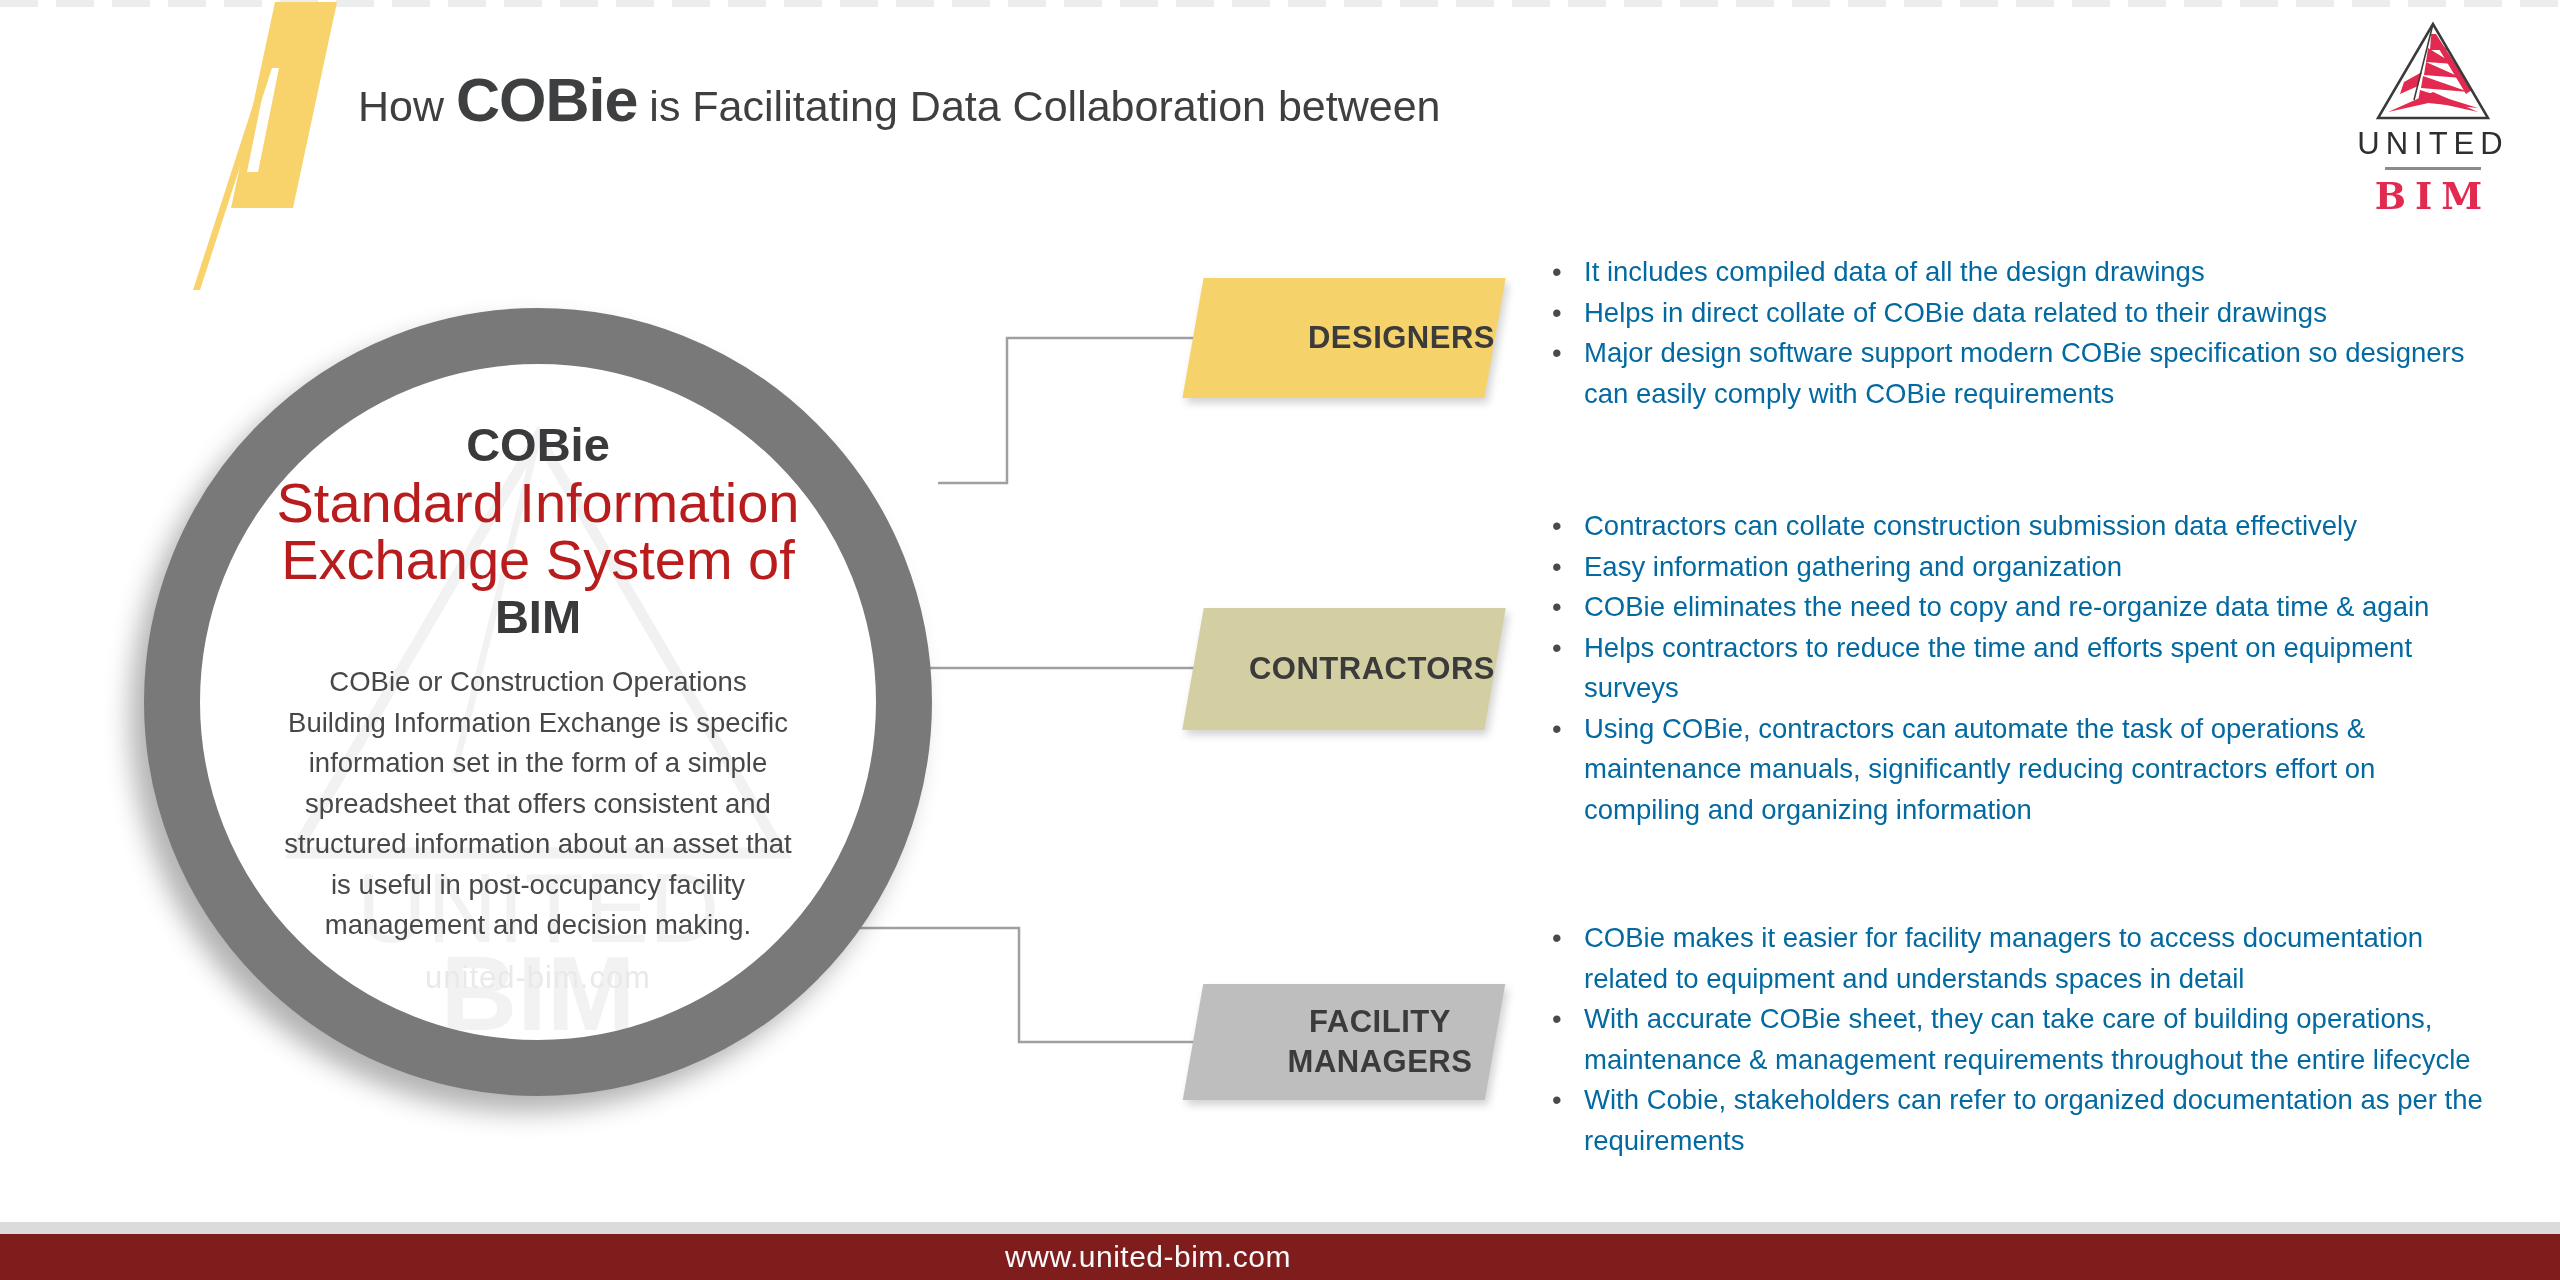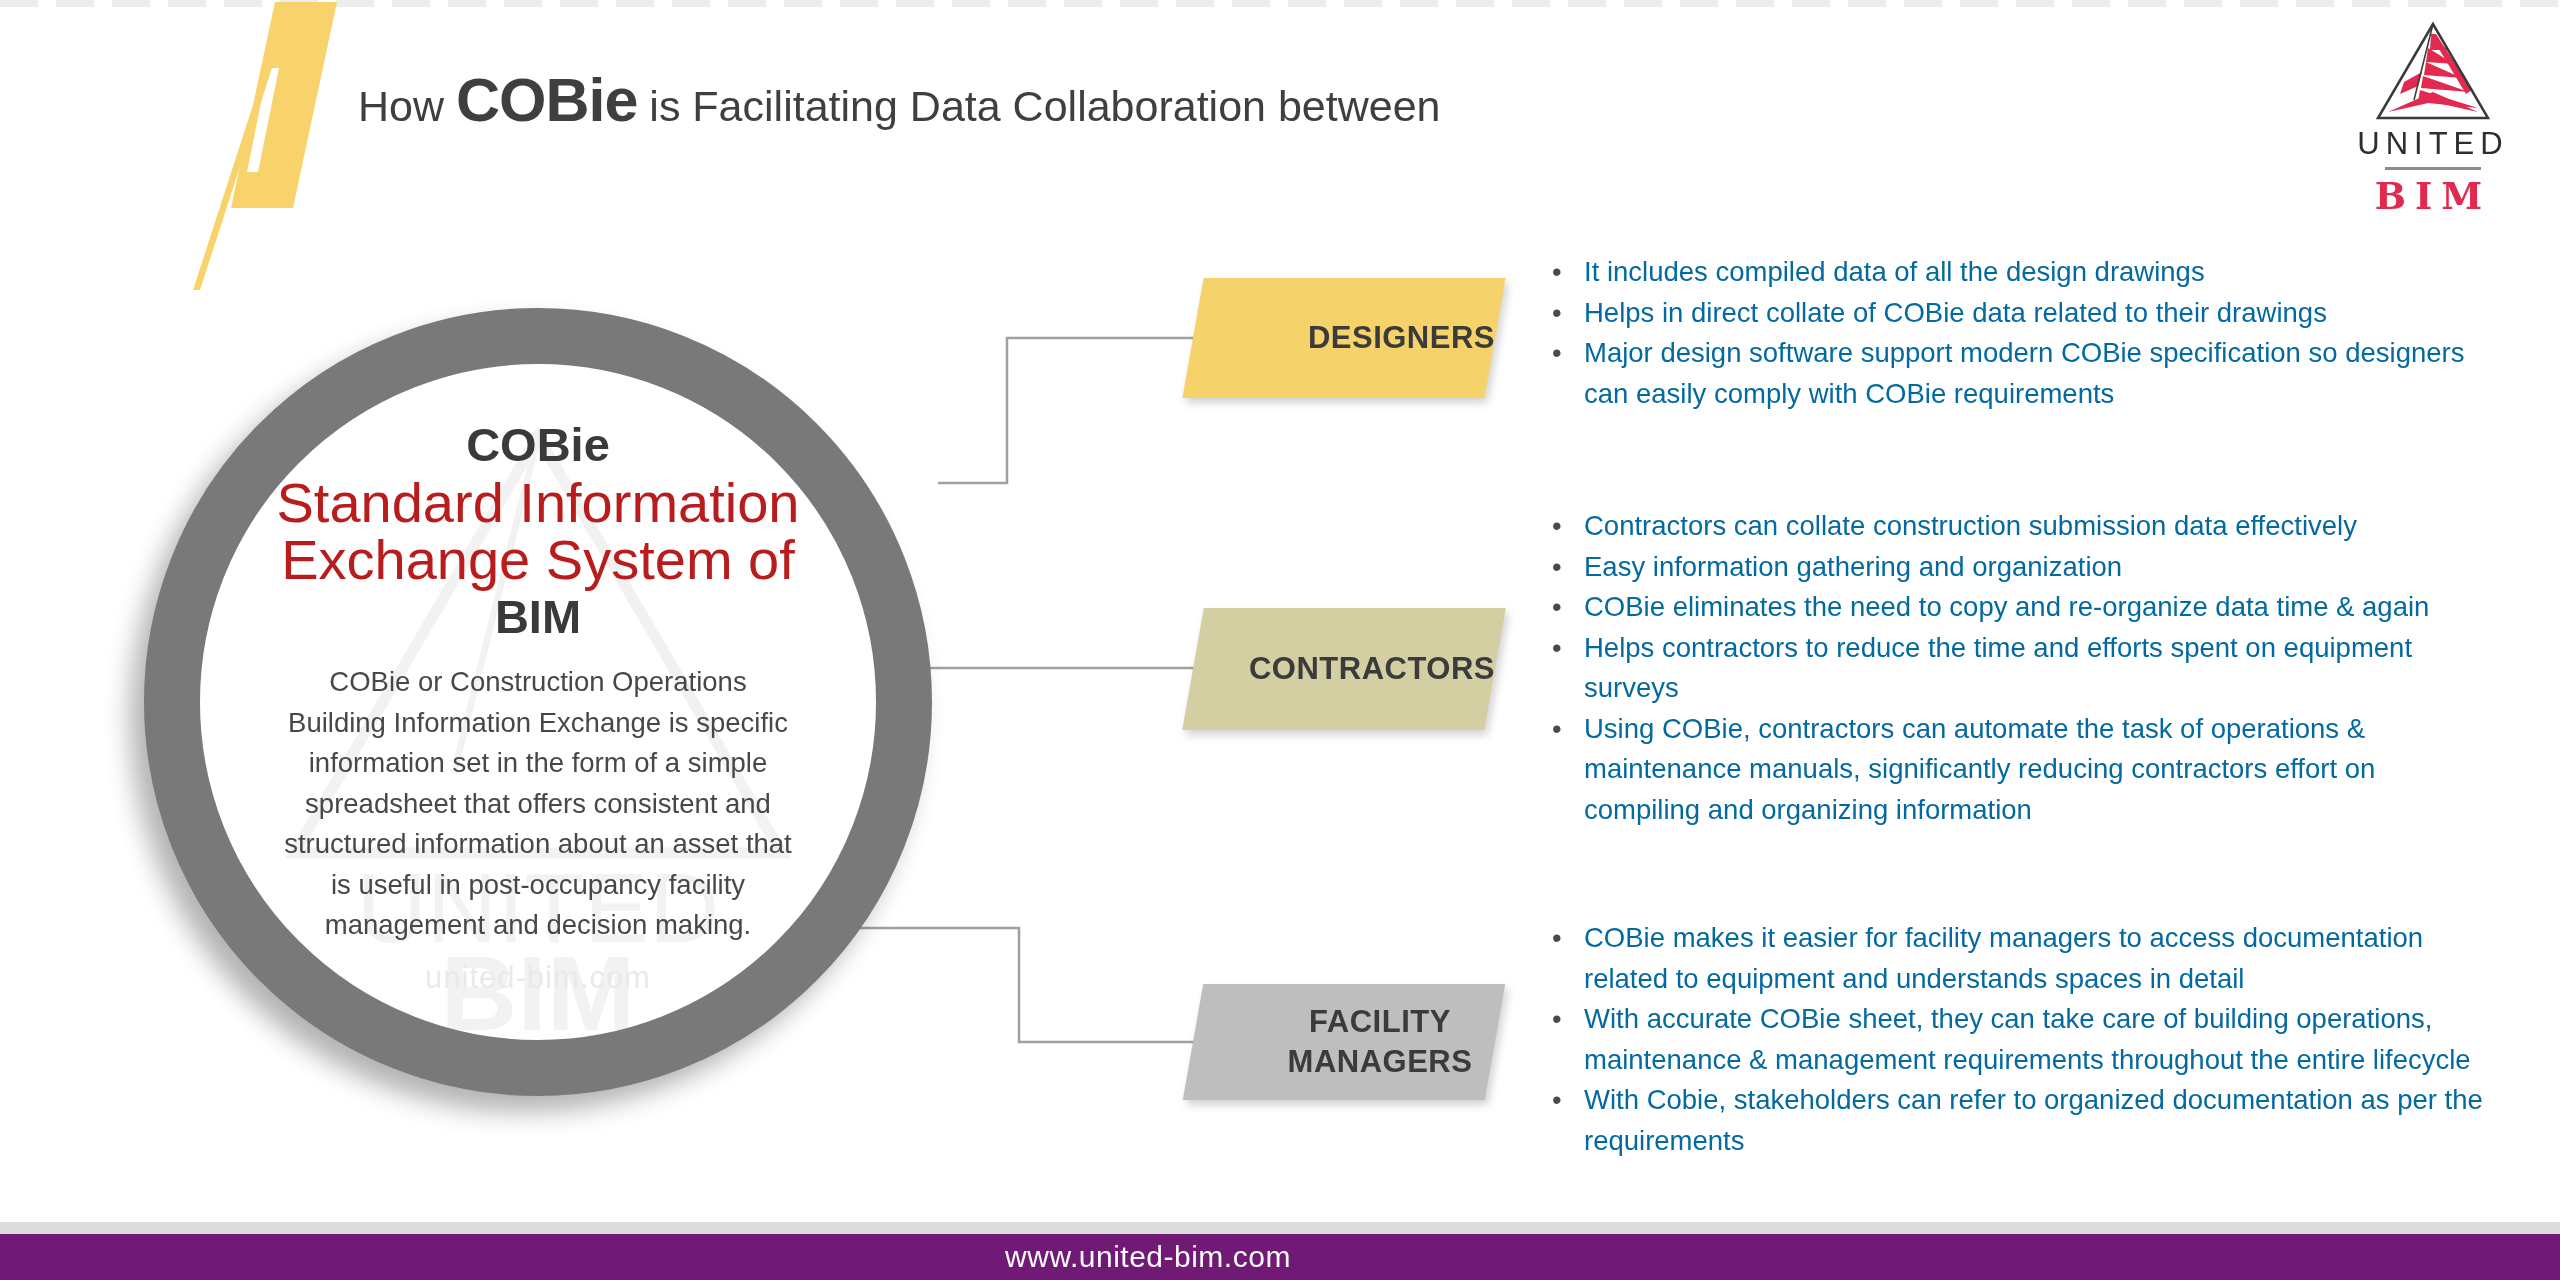--- a/index.html
+++ b/index.html
@@ -60,21 +60,21 @@
   .blist{position:absolute;left:1546px;width:950px;list-style:none;margin:0;padding:0;
     font-size:27.5px;line-height:40.5px;color:#0369a1;}
   .blist li{position:relative;padding-left:38px;}
   .blist li::before{content:"\2022";position:absolute;left:6px;top:0;color:#4a4a4a;}
   .blist-designers{top:252px;}
   .blist-contractors{top:506px;}
   .blist-facility{top:918px;}
 
   
   .footer-strip{position:absolute;left:0;top:1222px;width:2560px;height:12px;background:#dbdbdb;}
-  .footer-bar{position:absolute;left:0;top:1234px;width:2560px;height:46px;background:#701a75;}
+  .footer-bar{position:absolute;left:0;top:1234px;width:2560px;height:46px;background:#7f1d1d;}
   .footer-url{position:absolute;left:1148px;top:50%;transform:translate(-50%,-50%);
     color:#fafafa;font-size:30px;letter-spacing:0.5px;white-space:nowrap;}
 </style>
 </head>
 <body>
 
 <div class="top-dashes"></div>
 
 <div class="flag-wrap">
   <svg width="240" height="310" viewBox="0 0 240 310">

